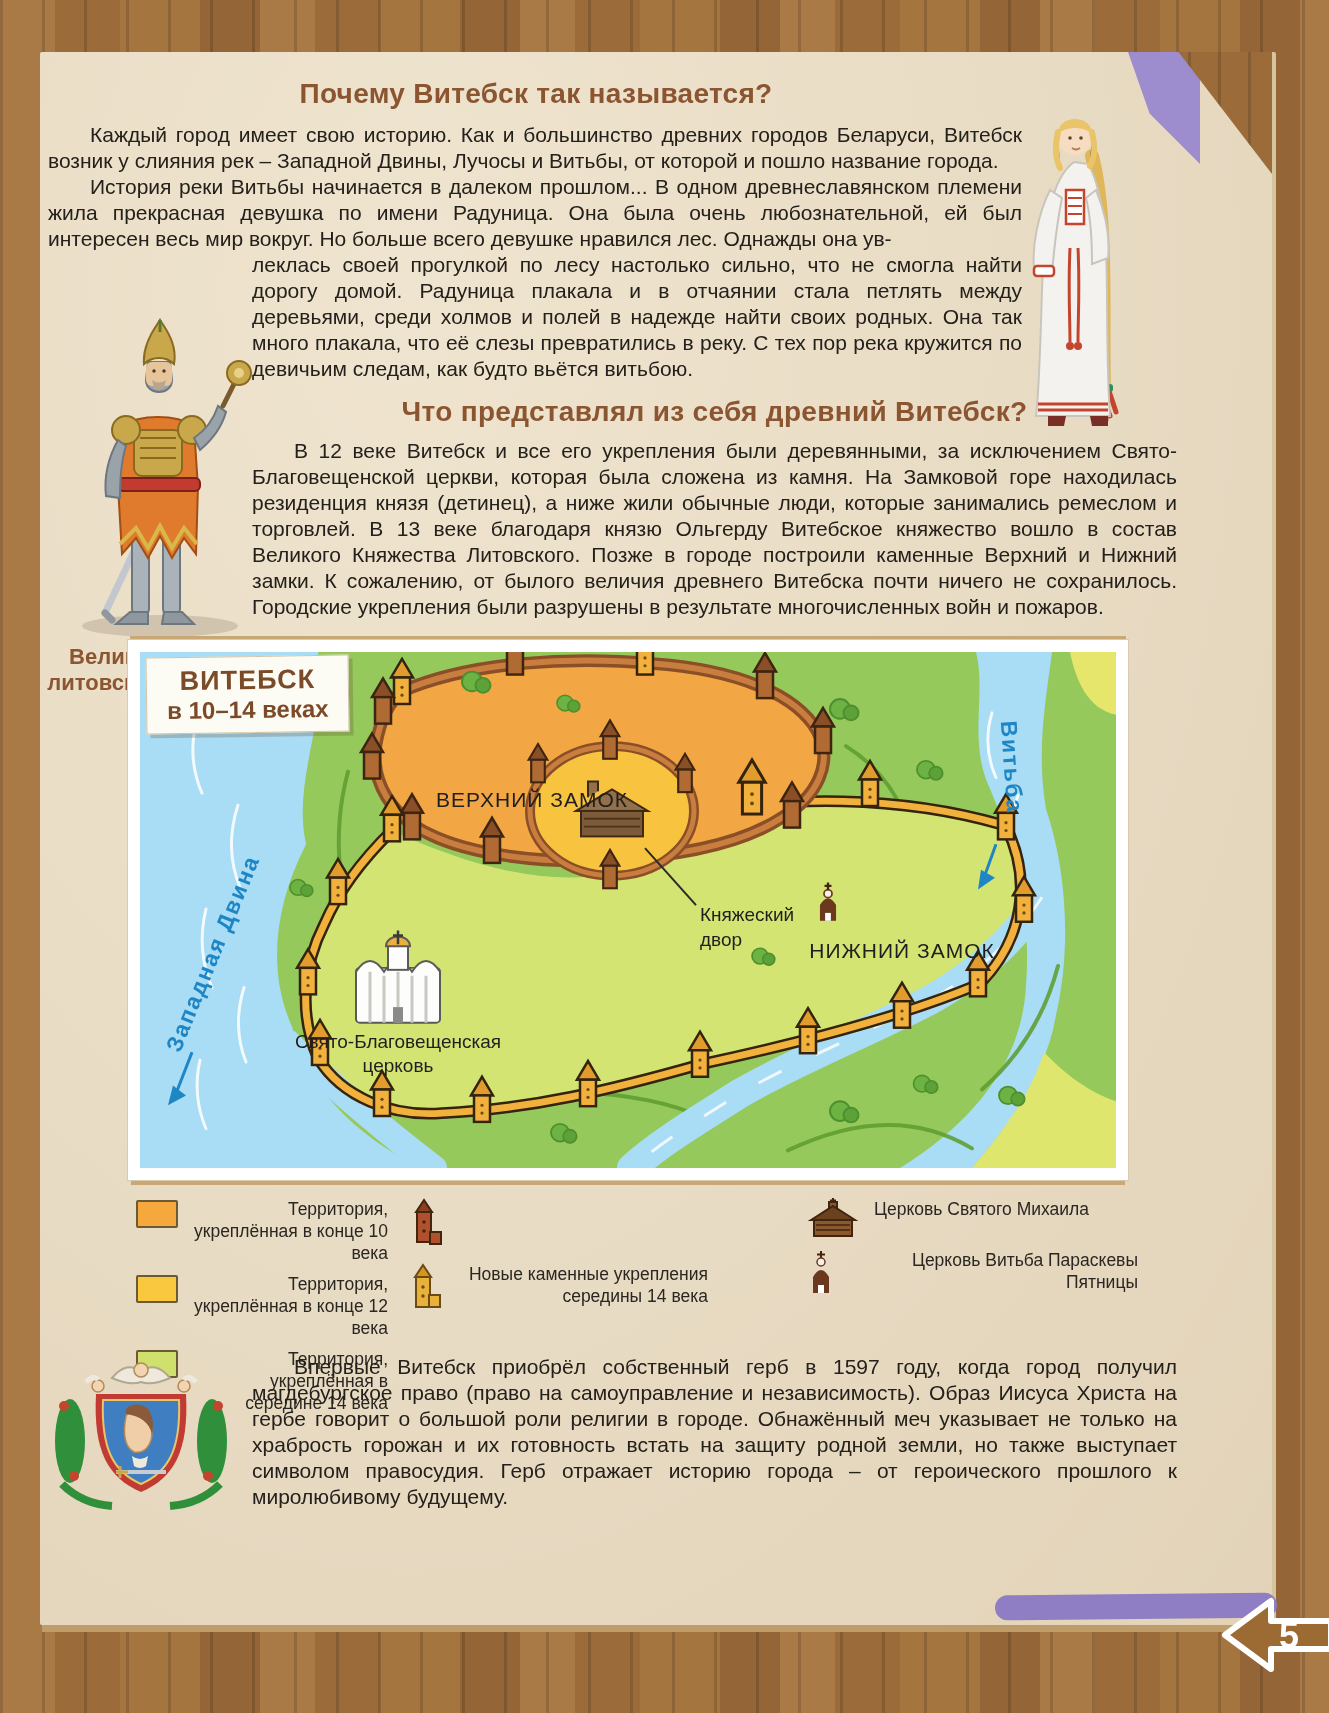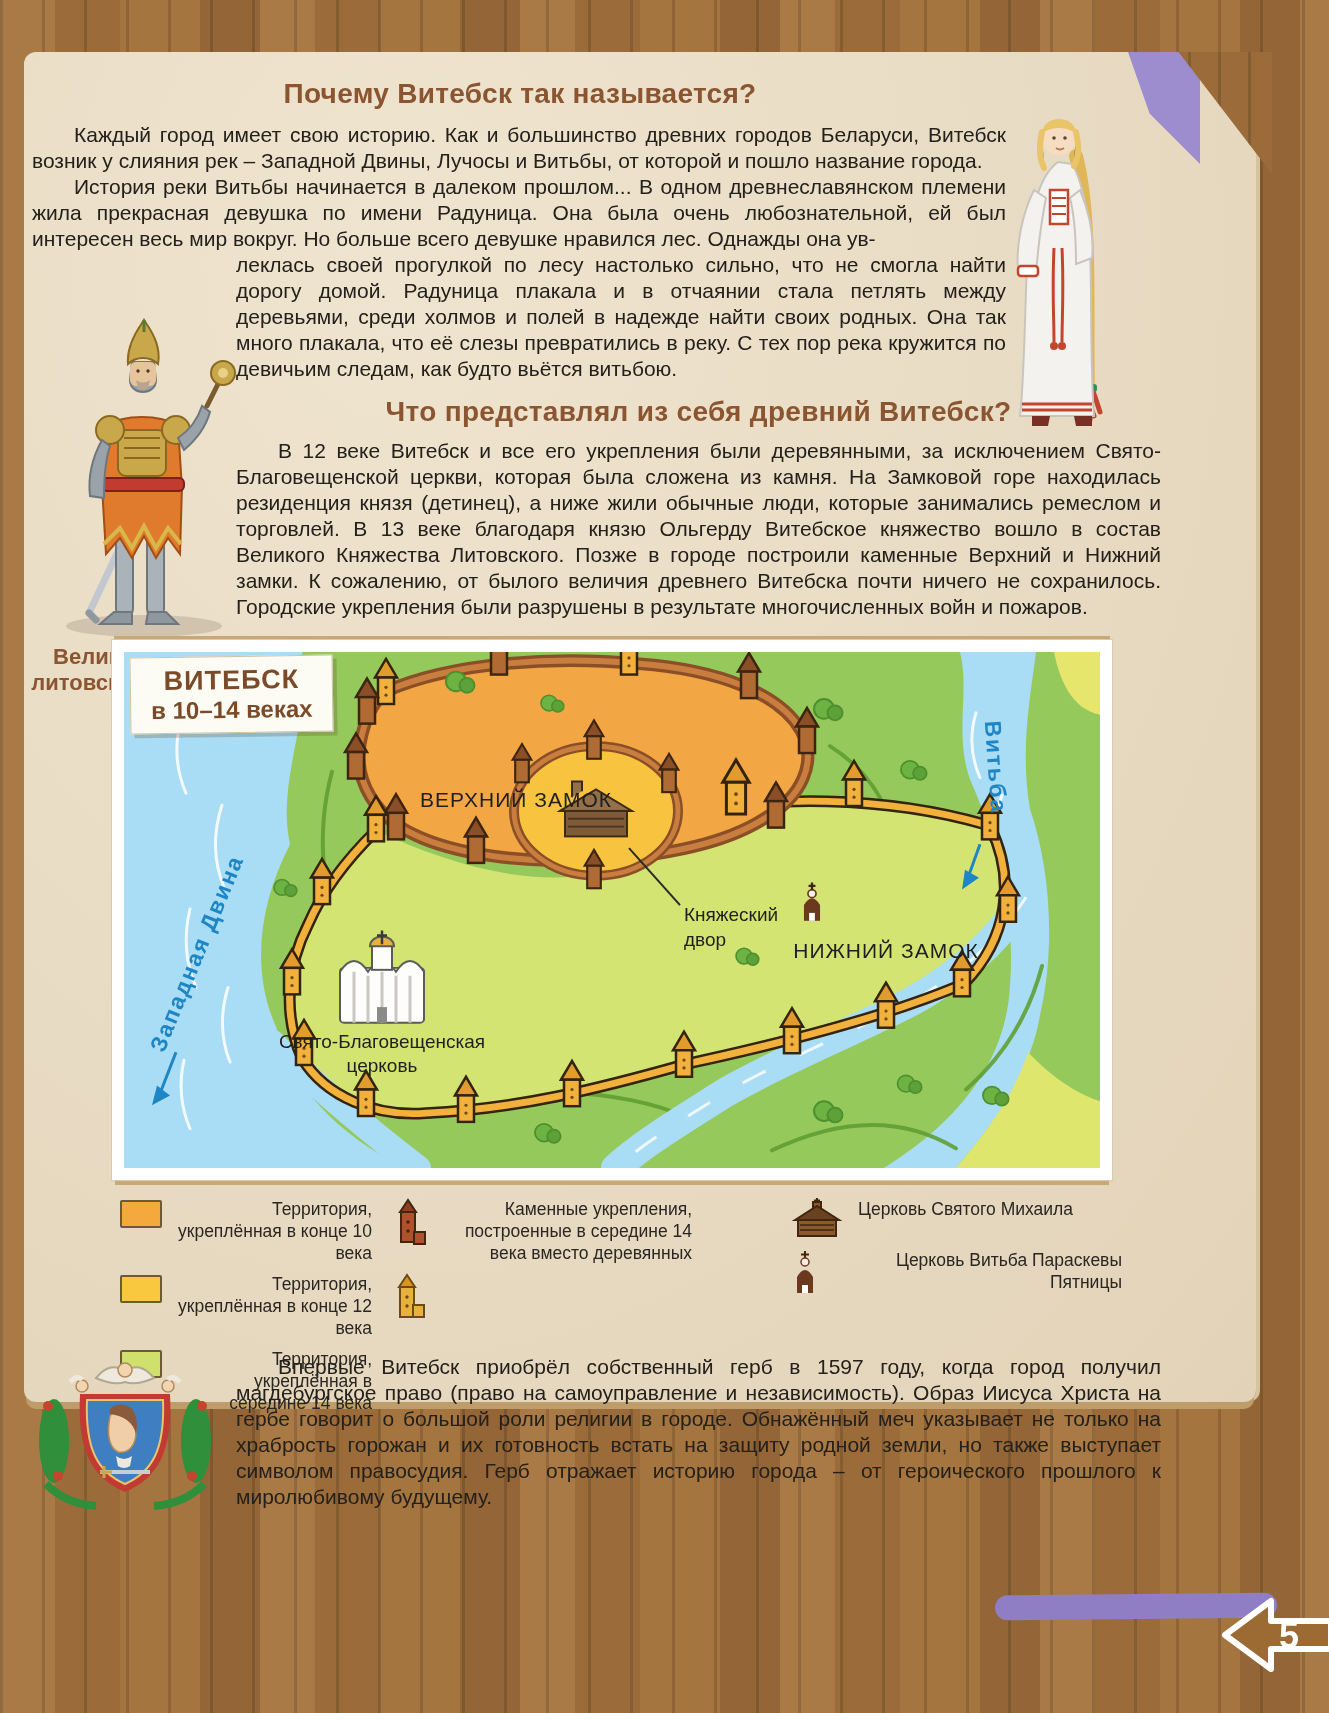--- a/index.html
+++ b/index.html
@@ -4,23 +4,23 @@
 <style>
   html,body{margin:0;padding:0;}
   body{
     width:1329px;height:1713px;position:relative;overflow:hidden;
     font-family:"Liberation Sans",sans-serif;
     background:
       repeating-linear-gradient(90deg, rgba(0,0,0,.14) 0 3px, rgba(0,0,0,0) 3px 42px),
       repeating-linear-gradient(90deg, #aa7a46 0 55px, #9b6c3a 55px 120px, #a5753f 120px 200px, #946536 200px 260px);
   }
   .page{
-    position:absolute;left:24px;top:52px;width:1232px;height:1350px;
+    position:absolute;left:40px;top:52px;width:1232px;height:1573px;
     background:radial-gradient(ellipse at 30% 15%, #efe4cf 0%, #e8dbc3 55%, #e2d3b8 100%);
-    border-radius:12px;z-index:2;
+    border-radius:2px;z-index:2;
     box-shadow:0 9px 0 -2px #bf9d6a, 4px 0 0 #d6c49f;
   }
   .content{position:relative;width:1232px;height:100%;}
   .body-text{font-size:21px;line-height:26px;text-align:justify;color:#24201b;}
   .indent{text-indent:42px;}
   p{margin:0;}
   .h-brown{font-weight:bold;color:#8a5530;text-align:center;letter-spacing:.3px;}
   .h1{font-size:28px;margin:26px 255px 0 15px;}
   .h2{font-size:28px;margin:14px 95px 0 212px;}
   .h3{font-size:30px;margin:6px 95px 0 212px;}
@@ -299,30 +299,30 @@
     </div>
     <div class="leg-col" style="left:368px;width:300px;">
       <div class="leg-row">
         <svg class="leg-ico" width="34" height="56" viewBox="0 0 34 56">
           <path d="M8,14 L16,2 L24,14 Z" fill="#8a3f1e" stroke="#42250f" stroke-width="2"></path>
           <rect x="9" y="14" width="14" height="30" fill="#b0502c" stroke="#42250f" stroke-width="2"></rect>
           <rect x="22" y="34" width="11" height="12" fill="#b0502c" stroke="#42250f" stroke-width="2"></rect>
           <circle cx="16" cy="24" r="1.7" fill="#42250f"></circle>
               <circle cx="16" cy="33" r="1.7" fill="#42250f"></circle>
         </svg>
-        <div class="leg-text">Каменные укрепления, построенные в середине 14 века вместо деревянных</div>
       </div>
       <div class="leg-row">
         <svg class="leg-ico" width="34" height="52" viewBox="0 0 34 52">
           <path d="M7,14 L15,2 L23,14 Z" fill="#d9931f" stroke="#6b4a16" stroke-width="2"></path>
           <rect x="8" y="14" width="14" height="30" fill="#e8b23a" stroke="#6b4a16" stroke-width="2"></rect>
           <rect x="21" y="32" width="11" height="12" fill="#e8b23a" stroke="#6b4a16" stroke-width="2"></rect>
           <circle cx="15" cy="24" r="1.7" fill="#6b4a16"></circle>
               <circle cx="15" cy="33" r="1.7" fill="#6b4a16"></circle>
         </svg>
+        <div class="leg-text">Новые каменные укрепления середины 14 века</div>
       </div>
     </div>
     <div class="leg-col" style="left:768px;width:330px;">
       <div class="leg-row">
         <svg class="leg-ico" width="50" height="42" viewBox="0 0 50 42">
           <rect x="21" y="4" width="8" height="10" fill="#8a5a2e" stroke="#42250f" stroke-width="2"></rect>
           <path d="M25,0 V5 M22,2.5 H28" stroke="#42250f" stroke-width="2"></path>
           <path d="M3,22 L25,8 L47,22 Z" fill="#6b4220" stroke="#42250f" stroke-width="2"></path>
           <rect x="6" y="22" width="38" height="16" fill="#8a5a2e" stroke="#42250f" stroke-width="2"></rect>
           <path d="M8,27 h34 M8,32 h34" stroke="#42250f" stroke-width="1.5"></path>

